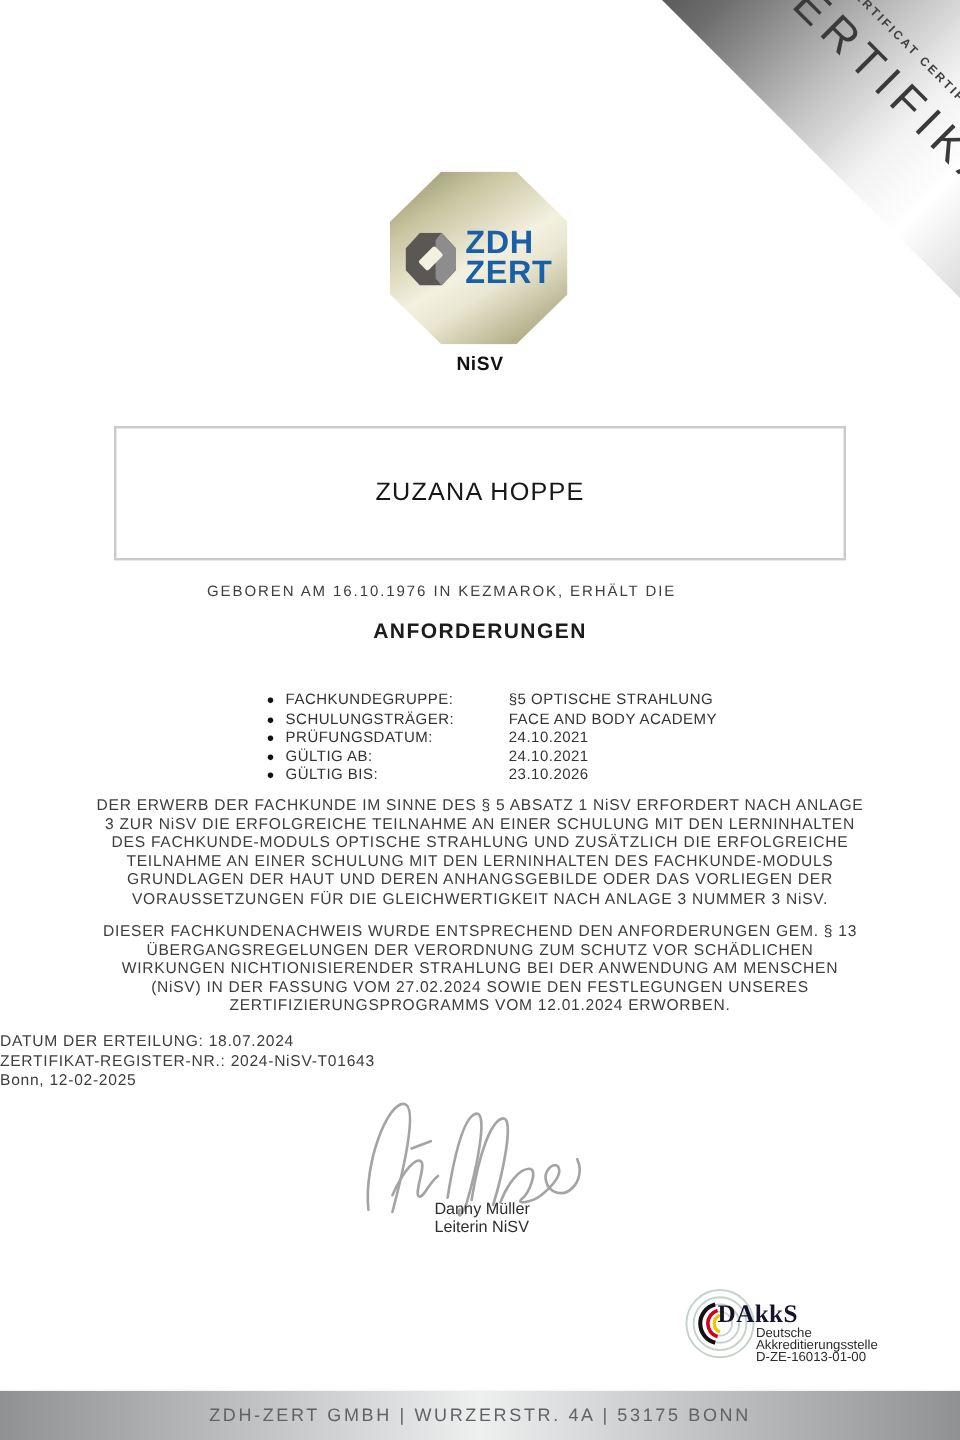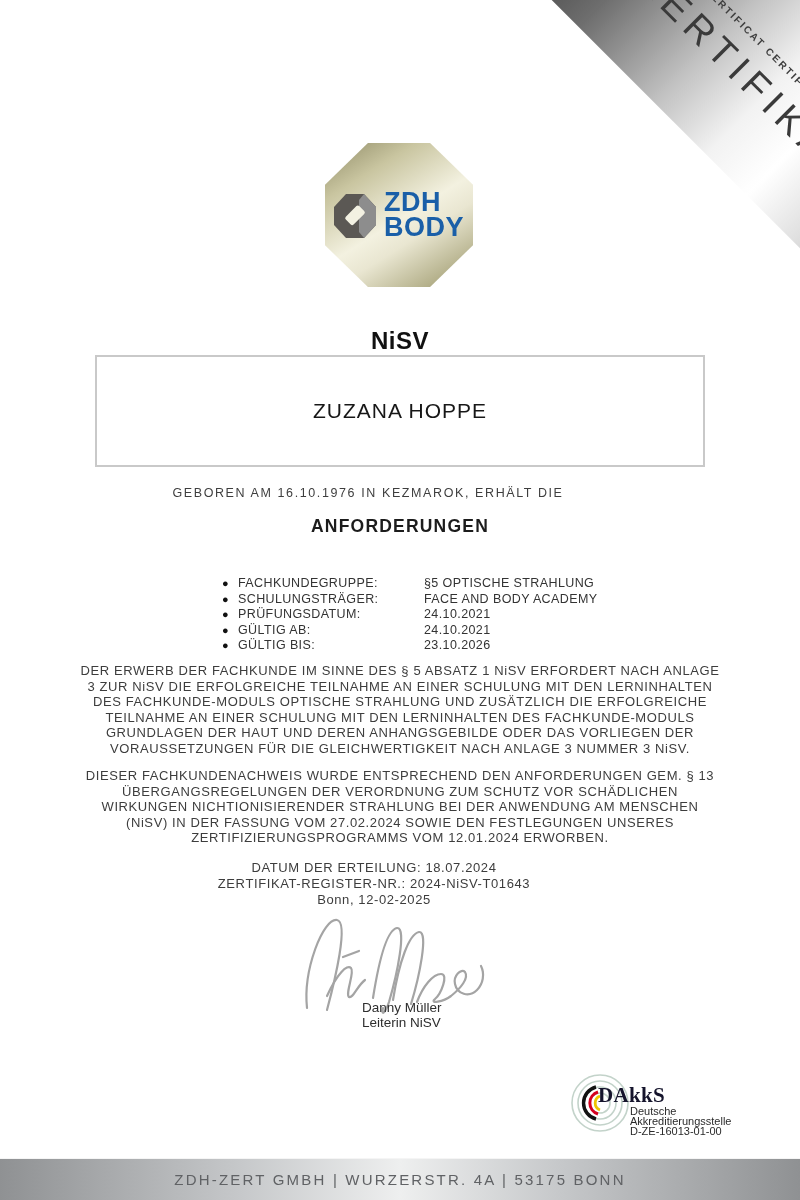--- a/index.html
+++ b/index.html
@@ -17,21 +17,21 @@
 
   
   .logo-oct { position:absolute; left:325px; top:143px; width:148px; height:144px;
     clip-path:polygon(29% 0,71% 0,100% 29%,100% 71%,71% 100%,29% 100%,0 71%,0 29%);
     background:linear-gradient(148deg,#8f8b66 0%,#c9c5a0 24%,#f3f1e0 52%,#e9e6d1 64%,#b3af89 88%,#9d996f 100%);
     display:flex; align-items:center; justify-content:center; gap:8px; }
   .nut-icon { width:42px; height:44px; margin-top:2px; }
   .logo-words { display:flex; flex-direction:column; line-height:0.92; }
   .logo-word { font-size:27px; font-weight:700; letter-spacing:0.5px; color:#1a5fa8; }
   .nisv-label { position:absolute; left:0; top:295px; width:800px; text-align:center;
-    font-size:24px; font-weight:700; letter-spacing:0.5px; color:#111;margin-top:32px; }
+    font-size:16px; font-weight:700; letter-spacing:0.5px; color:#111; }
 
   
   .name-box { position:absolute; left:95px; top:355px; width:610px; height:112px;
     border:2px solid #c9c9c9; background:#fff; display:flex; align-items:center; justify-content:center; }
   .name-text { font-size:21px; font-weight:400; letter-spacing:1px; color:#171717; }
 
   .born-line { position:absolute; left:0; top:486px; width:736px; text-align:center;
     font-size:12.5px; letter-spacing:1.6px; color:#3e3e3e; }
 
   .cert-title { position:absolute; left:0; top:514px; width:800px; text-align:center;
@@ -43,21 +43,21 @@
   .bullet { width:16px; font-size:11px; color:#111; }
   .d-label { width:148px; }
   .d-value { white-space:nowrap;margin-left:38px; }
 
   
   .para { position:absolute; left:80px; width:640px; text-align:center;
     font-size:13px; letter-spacing:0.6px; line-height:15.6px; color:#3d3d3d; }
   .para1 { top:663px; }
   .para2 { top:768px; }
 
-  .issue-block { position:absolute; left:0; top:860px; width:748px; text-align:center;
+  .issue-block { position:absolute; left:0; top:860px; width:748px; 
     font-size:13px; letter-spacing:0.6px; line-height:15.8px; color:#3d3d3d; }
 
   
   .sig-svg { position:absolute; left:285px; top:900px; }
   .sig-name { position:absolute; left:362px; top:1000px; font-size:13.5px; line-height:15px; color:#2e2e2e; }
 
   
   .dakks-svg { position:absolute; left:565px; top:1066px; }
   .dakks-brand { position:absolute; left:598px; top:1083px; font-family:"Liberation Serif", serif;
     font-size:21px; font-weight:700; color:#15142c; letter-spacing:0.3px; }
@@ -80,21 +80,21 @@
   </div>
 
   <div class="logo-oct">
     <svg class="nut-icon" viewBox="0 0 42 44">
       <polygon points="12,0 30,0 42,13 42,31 30,44 12,44 0,31 0,13" fill="#5b5854"></polygon>
       <polygon points="30,0 42,13 42,31 30,44 25,38 25,6" fill="#8d8d8d"></polygon>
       <rect x="12" y="16" width="19" height="11" rx="2" fill="#f3f1e2" transform="rotate(-45 21 22)"></rect>
     </svg>
     <div class="logo-words">
       <span class="logo-word">ZDH</span>
-      <span class="logo-word">BODY</span>
+      <span class="logo-word">ZERT</span>
     </div>
   </div>
 
   <div class="nisv-label">NiSV</div>
 
   <div class="name-box">
     <span class="name-text">ZUZANA HOPPE</span>
   </div>
 
   <div class="born-line">GEBOREN AM 16.10.1976 IN KEZMAROK, ERHÄLT DIE</div>

